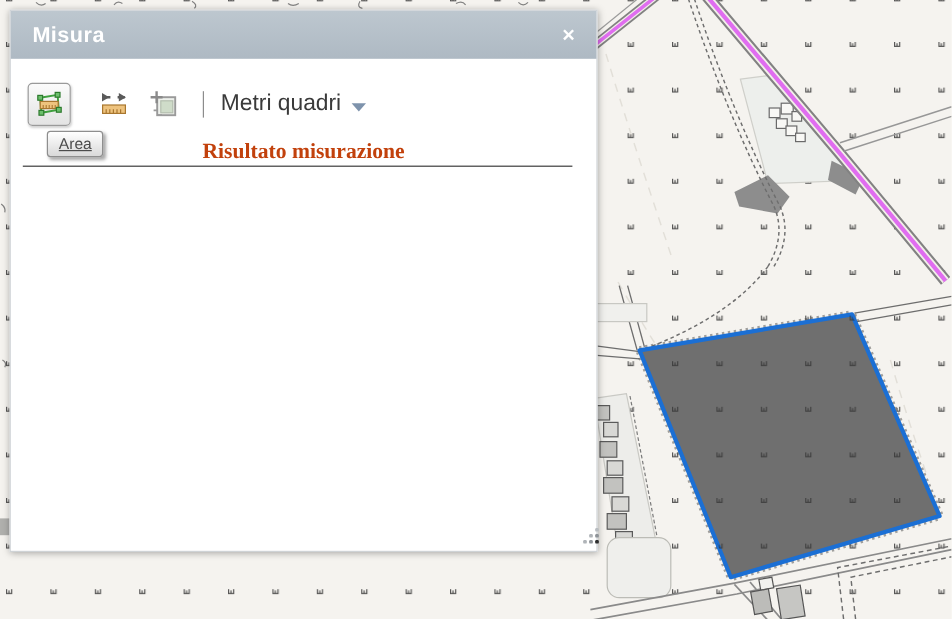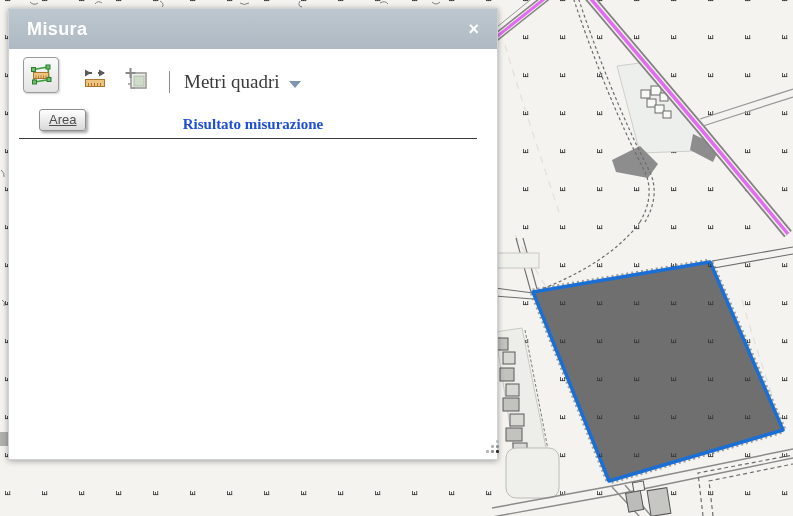--- a/index.html
+++ b/index.html
@@ -16,21 +16,21 @@
     background:#ffffff;border:1px solid #cfd3d6;box-sizing:border-box;
     box-shadow:0 1px 6px rgba(0,0,0,.35);
   }
   .titlebar{
     height:40px;background:linear-gradient(#bdc7cf,#aeb9c3);
     display:flex;align-items:center;padding:0 18px;color:#ffffff;
   }
   .title{font-weight:bold;font-size:18px;letter-spacing:.4px;}
   .close{margin-left:auto;font-weight:bold;font-size:18px;line-height:1;cursor:pointer;}
 
-  .toolbar{position:absolute;left:0;top:40px;height:44px;display:flex;align-items:flex-end;font-family:Liberation Serif, serif;}
+  .toolbar{position:absolute;left:0;top:56px;height:44px;display:flex;align-items:center;}
   .tool-btn{
     margin-left:14px;width:36px;height:36px;display:flex;align-items:center;justify-content:center;
     border:1px solid #9a9a9a;border-radius:4px;box-sizing:border-box;
     background:linear-gradient(#fbfbfb,#e3e3e3);
     box-shadow:1px 1px 2px rgba(0,0,0,.18);cursor:pointer;padding:0;
   }
   .tool-plain{
     width:28px;height:28px;display:flex;align-items:center;justify-content:center;
     cursor:pointer;background:none;border:none;padding:0;
   }
@@ -47,21 +47,21 @@
 
   .tooltip{
     position:absolute;left:30px;top:100px;z-index:5;
     padding:2px 9px 3px 9px;border:1px solid #8e8e8e;border-radius:3px;
     background:linear-gradient(#ffffff,#d9d9d9);
     color:#4c4c4c;font-size:13px;box-shadow:2px 2px 3px rgba(0,0,0,.35);text-decoration:underline;
   }
 
   .result-header{
     position:absolute;left:0;right:0;top:107px;text-align:center;
-    font-family:"Liberation Serif",serif;font-weight:bold;font-size:15px;color:#1d4ed8;
+    font-family:"Liberation Serif",serif;font-weight:bold;font-size:18px;color:#c2410c;
   }
   .rule{position:absolute;left:10px;right:20px;top:129px;border-top:1px solid #3c3c3c;}
   .result-value{position:absolute;left:22px;top:141px;font-size:14px;color:#3d3d3d;}
 
   .resize-grip{position:absolute;right:-4px;bottom:4px;width:15px;height:15px;cursor:nwse-resize;}
   .resize-grip i{position:absolute;width:3px;height:3px;border-radius:1px;}
 </style>
 </head>
 <body>
 

